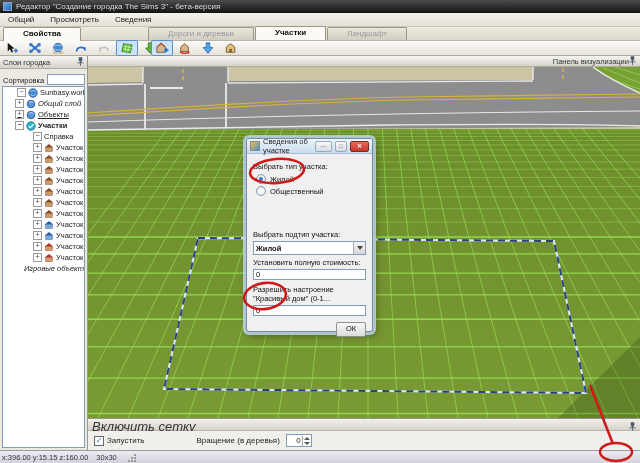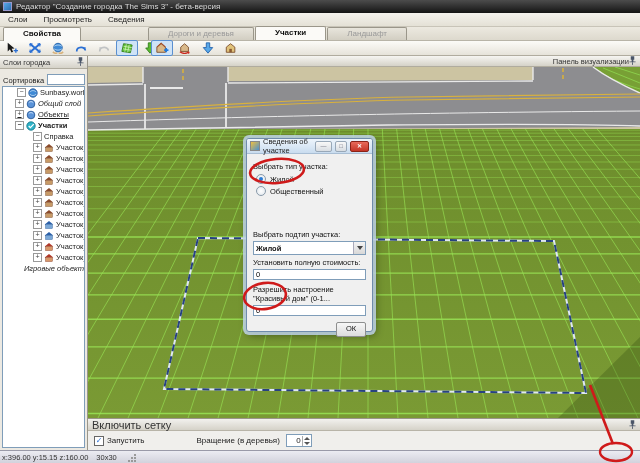--- a/index.html
+++ b/index.html
@@ -35,21 +35,21 @@
   .trow{height:11px;display:flex;align-items:center;font-size:7.5px;color:#222;white-space:nowrap;}
   .trow .exp{width:7px;height:7px;border:1px solid #999;background:#fff;font-size:7px;line-height:6px;text-align:center;color:#444;margin-right:2px;flex:none;}
   .trow .ticon{width:10px;height:10px;margin-right:2px;flex:none;}
   .trow .ticon svg{width:10px;height:10px;}
   .trow.bold{font-weight:bold;}
   .trow.italic{font-style:italic;}
   
   .vp-header{left:88px;top:56px;width:552px;height:11px;background:linear-gradient(#f6f5f2,#d5d2c8);border-bottom:1px solid #b0ac9f;box-sizing:border-box;font-size:7.5px;color:#333;display:flex;align-items:center;justify-content:flex-end;padding:0 4px;}
   .scene{left:88px;top:67px;width:552px;height:351px;}
   
-  .grid-bar{left:88px;top:418px;width:552px;height:13px;background:linear-gradient(#f2f1ee,#d5d2c8);border-top:1px solid #9a968a;border-bottom:1px solid #b8b4a8;box-sizing:border-box;font-size:11px;color:#333;display:flex;align-items:flex-start;justify-content:space-between;padding:0 4px;}
+  .grid-bar{left:88px;top:418px;width:552px;height:13px;background:linear-gradient(#f2f1ee,#d5d2c8);border-top:1px solid #9a968a;border-bottom:1px solid #b8b4a8;box-sizing:border-box;font-size:13px;color:#333;display:flex;align-items:flex-start;justify-content:space-between;padding:0 4px;font-style:italic;}
   .controls{left:88px;top:431px;width:552px;height:19px;background:#f0efec;box-sizing:border-box;font-size:8px;color:#222;display:flex;align-items:center;}
   .chk{width:8px;height:8px;border:1px solid #666;background:#fff;font-size:8px;line-height:8px;color:#2a6fd4;text-align:center;margin:0 3px 0 6px;}
   .spinner{display:flex;align-items:center;border:1px solid #7f9db9;background:#fff;height:11px;margin-left:6px;}
   .spinner .val{width:14px;text-align:right;font-size:8px;padding-right:1px;}
   .spin-btns{display:flex;flex-direction:column;border-left:1px solid #aaa;}
   .spin-btns i{display:block;width:0;height:0;border-left:3px solid transparent;border-right:3px solid transparent;margin:1px 1px;}
   .spin-up{border-bottom:3px solid #555;}
   .spin-dn{border-top:3px solid #555;}
   
   .statusbar{left:0;top:450px;width:640px;height:13px;background:linear-gradient(#ecece f2,#d2d2dc);background:linear-gradient(#ececf2,#d2d2dc);border-top:1px solid #9a9aa8;box-sizing:border-box;font-size:7.5px;color:#222;display:flex;align-items:center;padding:0 2px;}
@@ -91,21 +91,21 @@
 </style>
 </head>
 <body>
 
 <div class="abs titlebar">
   <span class="appicon"></span>
   <span>Редактор "Создание городка The Sims 3" - бета-версия</span>
 </div>
 
 <div class="abs menubar" id="menubar">
-    <span>Слои</span>
+    <span>Общий</span>
     <span>Просмотреть</span>
     <span>Сведения</span>
   </div>
 
 <div class="abs tabstrip">
   <div id="tab-left-group">
       <div class="tab active">Свойства</div>
     </div>
   <div id="tab-right-group">
       <div class="tab disabled">Дороги и деревья</div>

